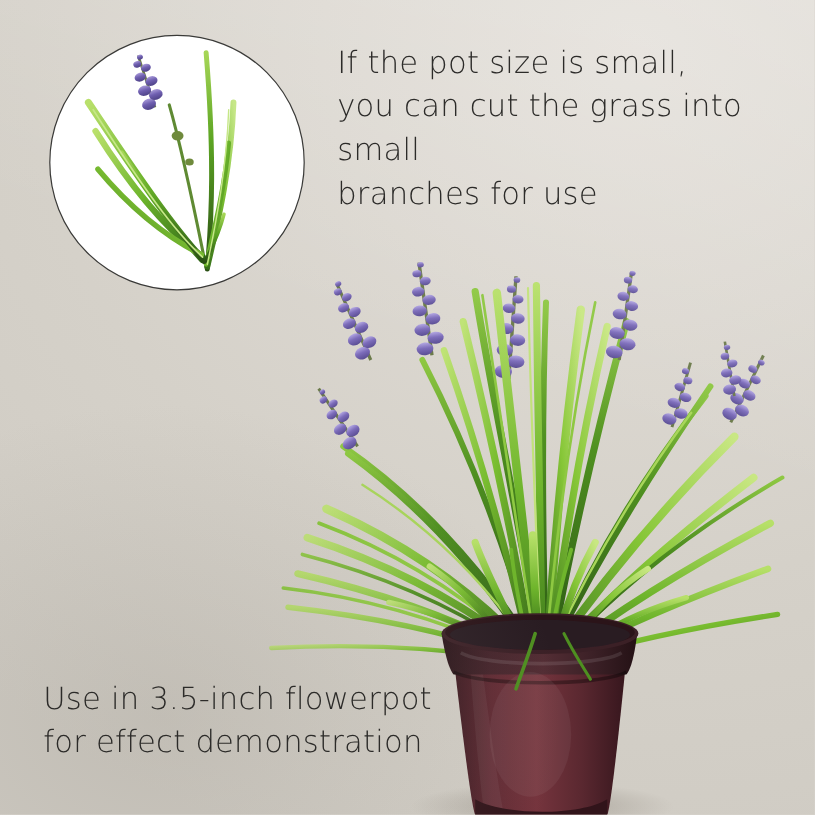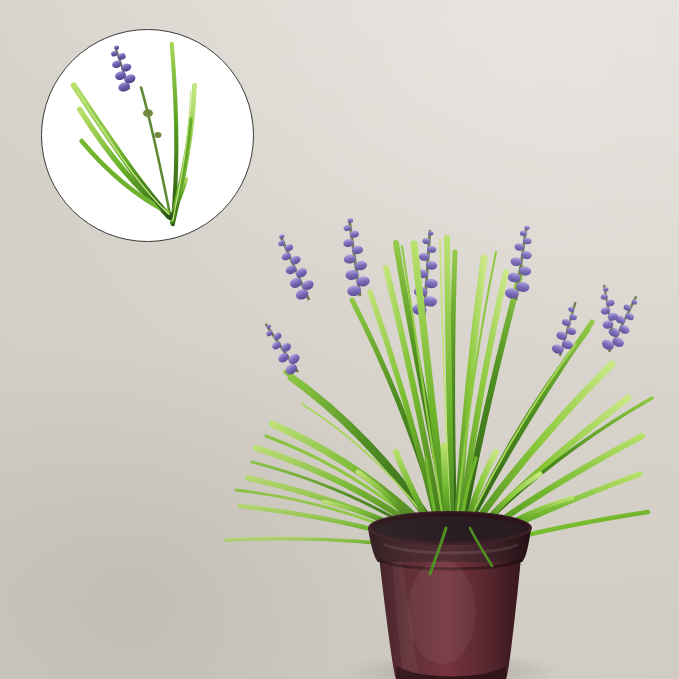--- a/index.html
+++ b/index.html
@@ -366,15 +366,20 @@
           <ellipse cx="-3" cy="-39" rx="3.4" ry="2.8"></ellipse>
           <ellipse cx="1" cy="-44" rx="2.5" ry="2.1"></ellipse>
         </g>
       </g>
 
       <ellipse cx="107" cy="84" rx="5" ry="4" fill="#6f8a3c"></ellipse>
       <ellipse cx="117" cy="106" rx="3.6" ry="3" fill="#6f8a3c"></ellipse>
     </svg>
   </div>
 
-
+  <div class="caption" id="caption-top">If the pot size is small,
+you can cut the grass into small
+branches for use</div>
+
+  <div class="caption" id="caption-bottom">Use in  3.5-inch flowerpot
+for effect demonstration</div>
 
 </div>
 
 </body></html>

